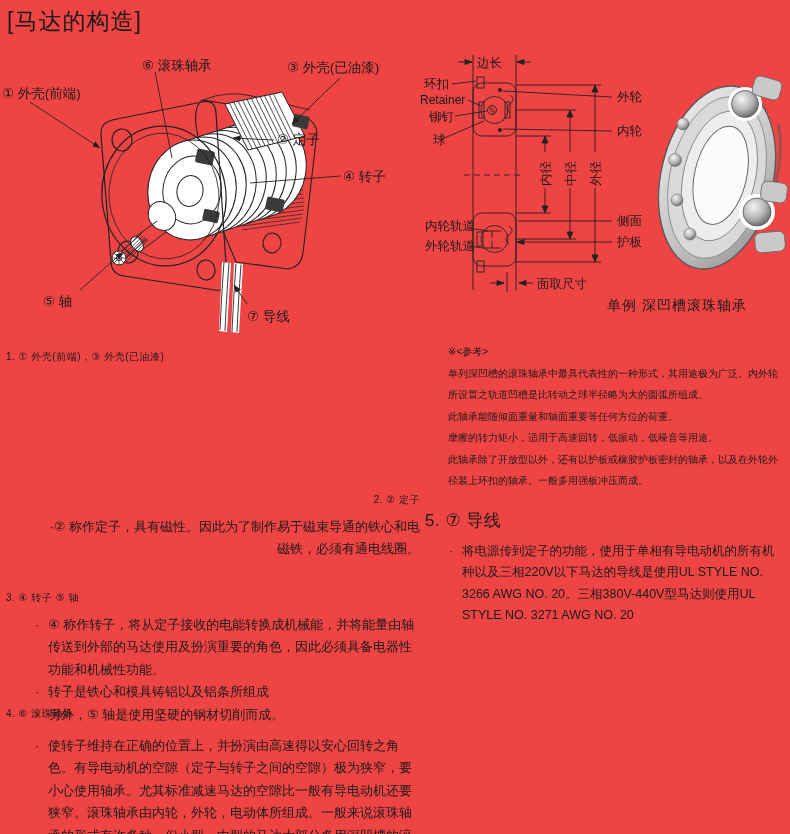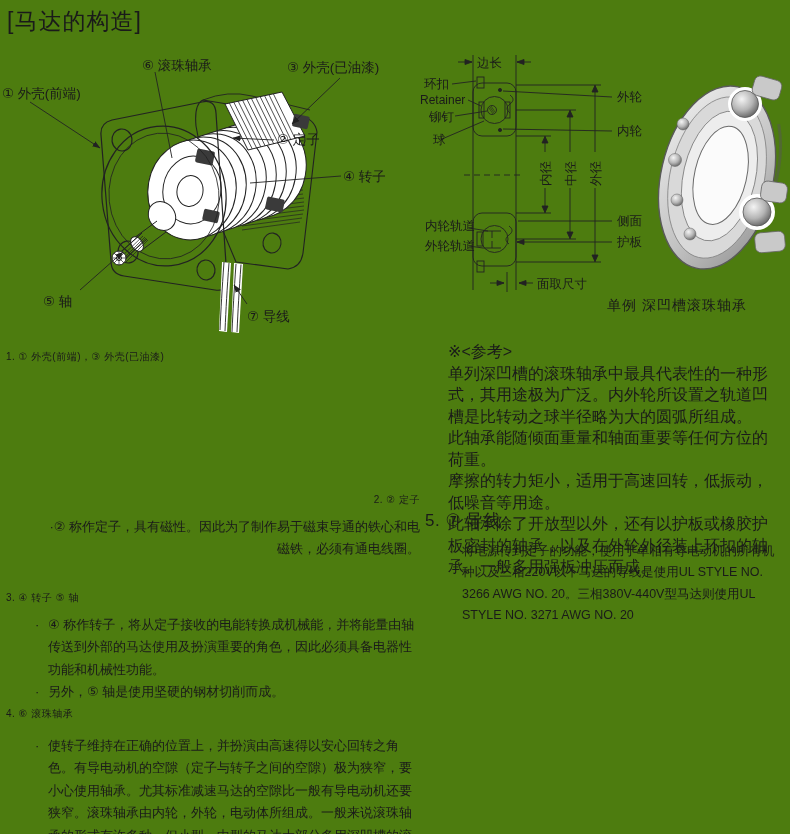--- a/index.html
+++ b/index.html
@@ -1,29 +1,29 @@
 <!DOCTYPE html>
 <html><head>
 <meta charset="utf-8">
 <style>
   html,body{margin:0;padding:0;background:#fff;}
-  .page{position:relative;width:790px;height:834px;background:#4d7c0f;overflow:hidden;
+  .page{position:relative;width:790px;height:834px;background:#ef4444;overflow:hidden;
         font-family:"Liberation Sans","DejaVu Sans",sans-serif;color:#1a1a1a;}
   .abs{position:absolute;}
   #page-title{left:7px;top:6px;font-size:23px;letter-spacing:1px;font-weight:500;}
   
   .sec{position:absolute;font-size:13px;line-height:22.5px;}
   .sec .sec-h{font-size:10px;margin:0 0 4px 0;letter-spacing:0.5px;}
   .sec ul{list-style:none;margin:0;padding:0 0 0 29px;}
   .sec li{padding-left:13px;text-indent:-13px;}
   .sec .blt{display:inline-block;width:13px;text-indent:0;}
   .rcol{font-size:12.5px;line-height:21.5px;}
   .rcol .sec-h{font-size:17px;}
   .rcol ul{padding-left:24px;}
-  .ref{position:absolute;font-size:16px;line-height:21.5px;}
+  .ref{position:absolute;font-size:10px;line-height:21.5px;}
   .ref p{margin:0;}
   .gaptop{margin-top:9px !important;}
   #figure-caption{left:552px;top:297px;width:250px;text-align:center;font-size:14px;letter-spacing:1px;}
   
   svg text{font-family:"Liberation Sans","DejaVu Sans",sans-serif;fill:#1a1a1a;}
   .mlbl{font-size:13.5px;}
   .dlbl{font-size:12.5px;}
   .dlbl-en{font-size:12px;}
 </style>
 </head>
@@ -273,20 +273,21 @@
     <div class="sec-h">2. ② 定子</div>
     <ul>
       <li><span class="blt">·</span><span>② 称作定子，具有磁性。因此为了制作易于磁束导通的铁心和电磁铁，必须有通电线圈。</span></li>
     </ul>
   </section>
 
   <section class="sec" style="left:6px;top:587px;width:414px;">
     <div class="sec-h">3. ④ 转子 ⑤ 轴</div>
     <ul>
       <li><span class="blt">·</span><span>④ 称作转子，将从定子接收的电能转换成机械能，并将能量由轴传送到外部的马达使用及扮演重要的角色，因此必须具备电器性功能和机械性功能。</span></li>
+      <li><span class="blt">·</span><span>转子是铁心和模具铸铝以及铝条所组成</span></li>
       <li><span class="blt">·</span><span>另外，⑤ 轴是使用坚硬的钢材切削而成。</span></li>
     </ul>
   </section>
 
   <section class="sec" style="left:6px;top:703px;width:414px;">
     <div class="sec-h">4. ⑥ 滚珠轴承</div>
     <ul class="gaptop">
       <li><span class="blt">·</span><span>使转子维持在正确的位置上，并扮演由高速得以安心回转之角色。有导电动机的空隙（定子与转子之间的空隙）极为狭窄，要小心使用轴承。尤其标准减速马达的空隙比一般有导电动机还要狭窄。滚珠轴承由内轮，外轮，电动体所组成。一般来说滚珠轴承的形式有许多种，但小型，中型的马达大部分多用深凹槽的滚珠轴承。</span></li>
     </ul>
   </section>

